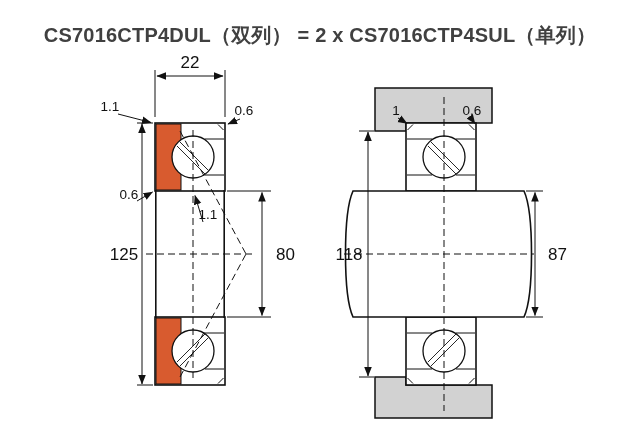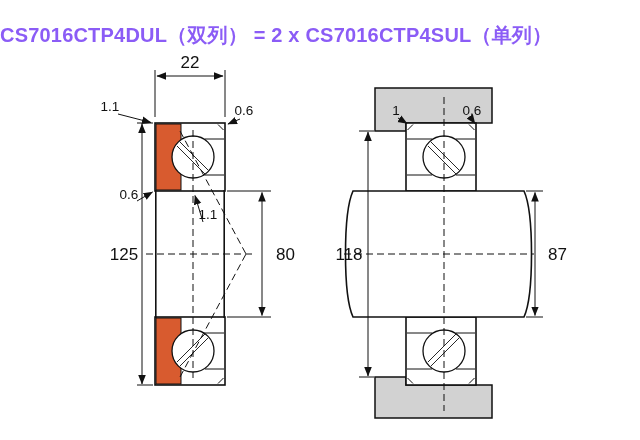--- a/index.html
+++ b/index.html
@@ -1,19 +1,19 @@
 <!DOCTYPE html>
 <html><head>
 <meta charset="utf-8">
 <style>
   html,body{margin:0;padding:0;background:#ffffff;}
   .stage{position:relative;width:640px;height:440px;background:#fff;overflow:hidden;
          font-family:"Liberation Sans",sans-serif;}
-  .title{position:absolute;top:22px;left:0;width:100%;
-         font-size:20px;font-weight:600;color:#8b5cf6;letter-spacing:.2px;}
+  .title{position:absolute;top:22px;left:0;width:100%;text-align:center;
+         font-size:20px;font-weight:600;color:#404040;letter-spacing:.2px;}
   svg{position:absolute;top:0;left:0;display:block;}
   svg text{font-family:"Liberation Sans",sans-serif;fill:#111;}
   .dim{font-size:17px;}
   .sm{font-size:13.5px;}
 </style>
 </head>
 <body>
 
 <div class="stage">
   <div class="title">CS7016CTP4DUL（双列） = 2 x CS7016CTP4SUL（单列）</div>

